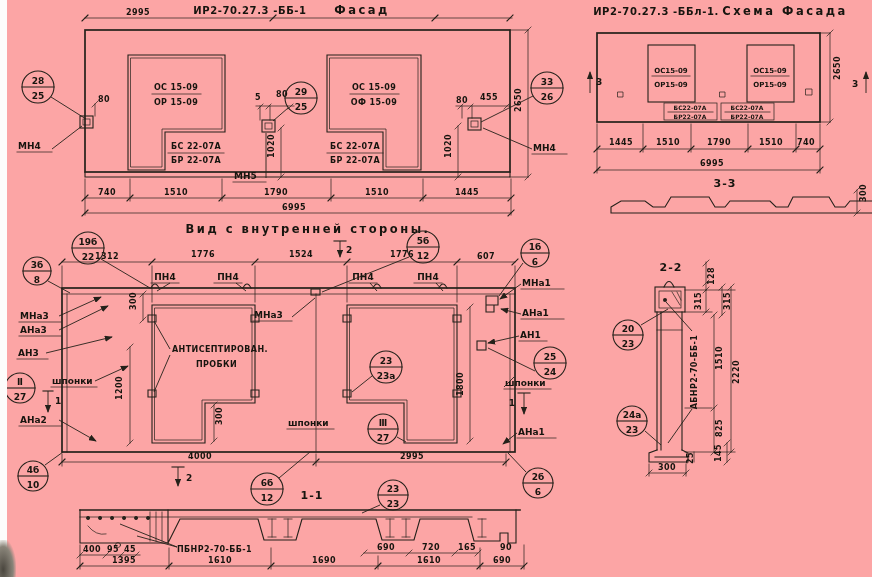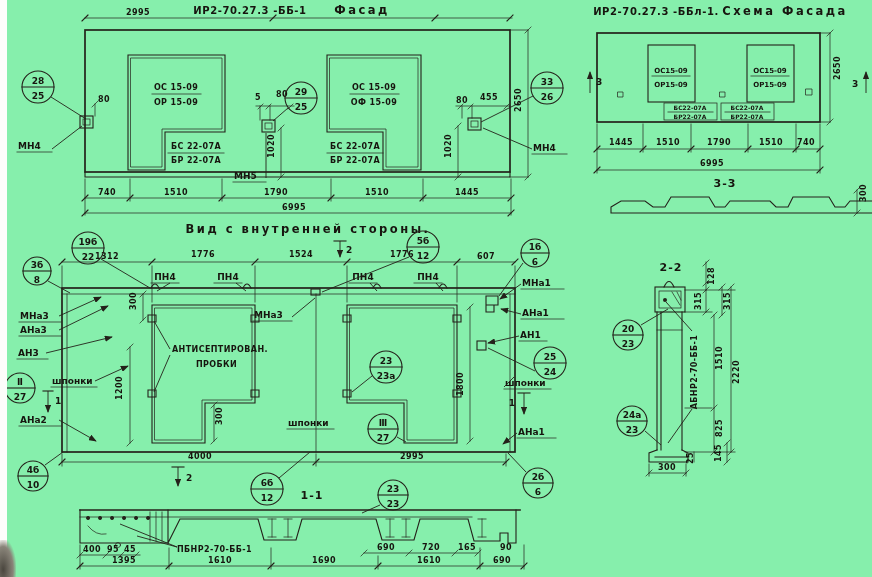--- a/index.html
+++ b/index.html
@@ -1,16 +1,16 @@
 <!DOCTYPE html>
 <html><head>
 <meta charset="utf-8">
 <style>
   html,body{margin:0;padding:0;background:#ffffff}
-  .sheet{position:relative;width:872px;height:577px;background:#86efac;overflow:hidden}
+  .sheet{position:relative;width:872px;height:577px;background:#fca5a5;overflow:hidden}
   .edge-strip{position:absolute;left:0;top:0;width:7px;height:577px;background:#fdfdfb}
   .smudge{position:absolute;left:0px;top:540px;width:16px;height:37px;
           background:radial-gradient(ellipse at 20% 80%, #4a463e 0%, #8a857a 55%, rgba(138,133,122,0) 75%)}
   svg{position:absolute;left:0;top:0}
   text{fill:#17150f;font-family:"DejaVu Sans",sans-serif;font-weight:bold}
   .ln{stroke:#24211a;fill:none;stroke-width:1.1;stroke-linecap:square}
   .thick{stroke-width:1.7}
   .thin{stroke-width:0.7}
   .ldr{stroke:#24211a;fill:none;stroke-width:0.9}
   .dim{font-size:8px;letter-spacing:0.4px}

